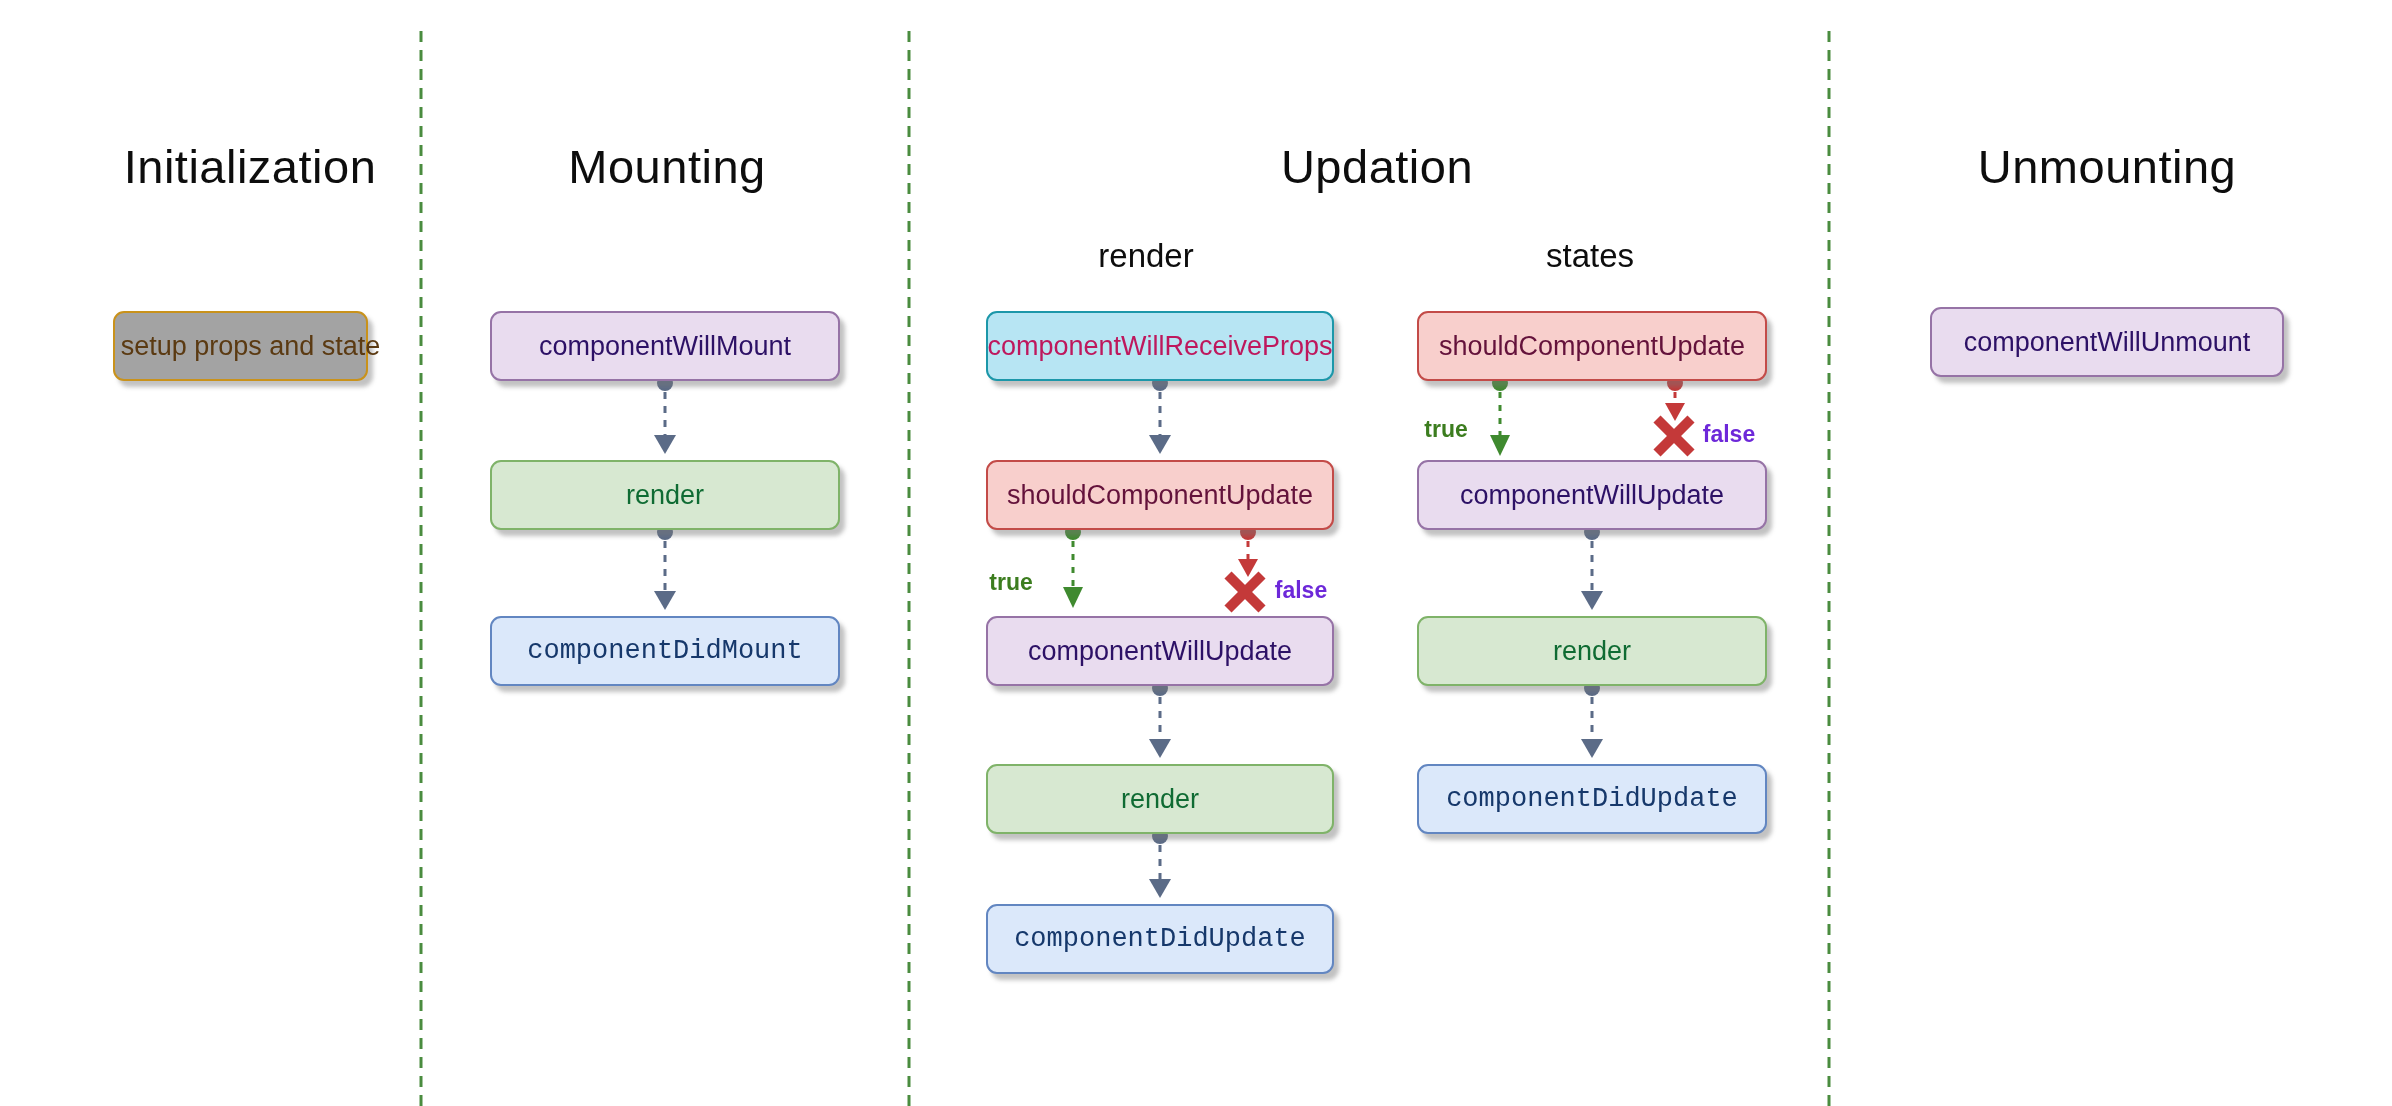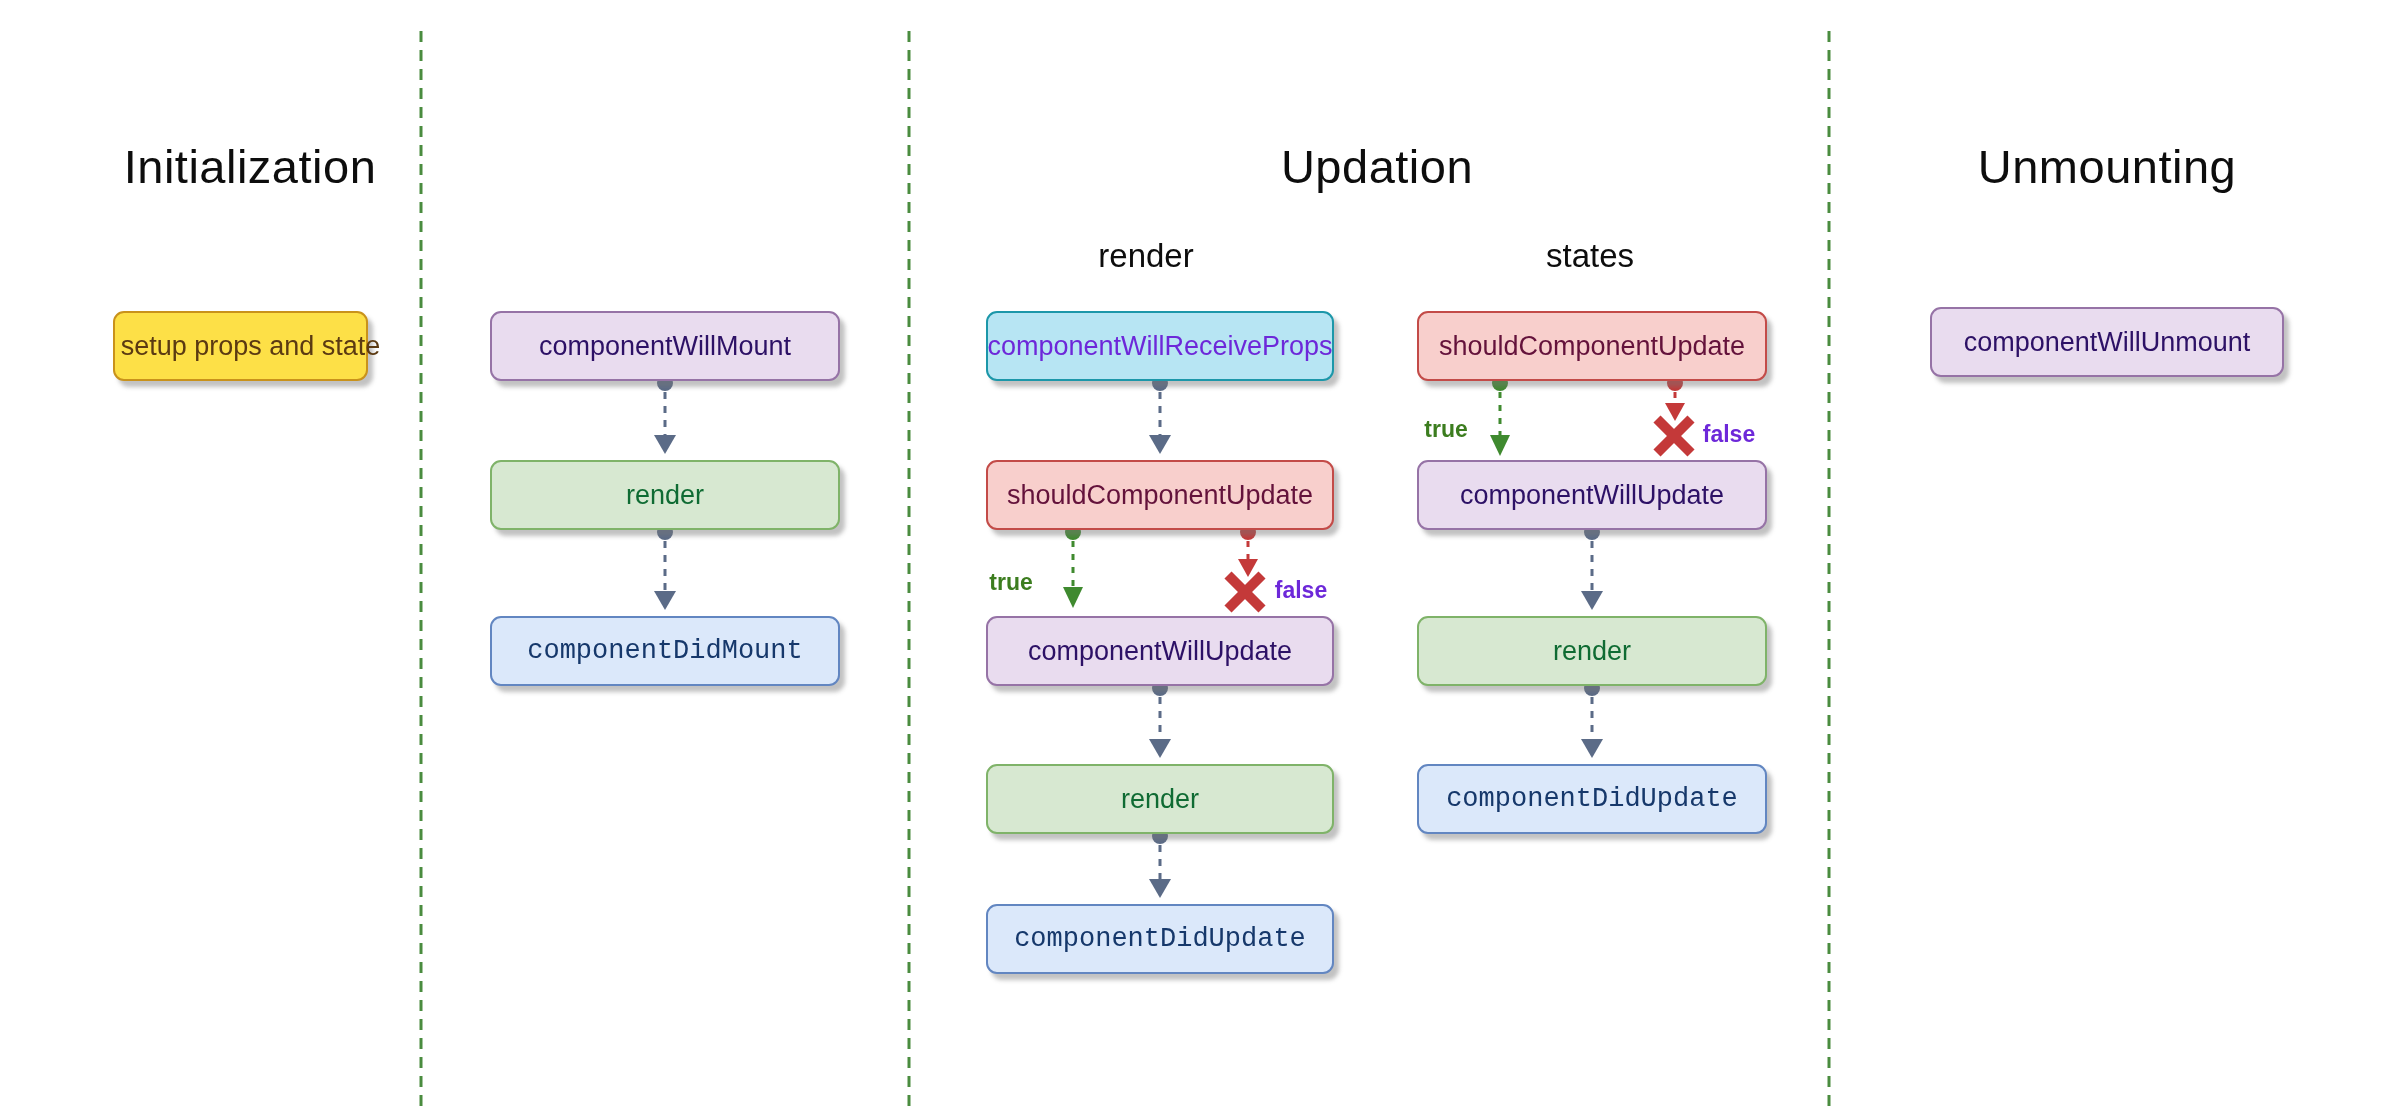--- a/index.html
+++ b/index.html
@@ -17,25 +17,25 @@
   .col-label{
     position:absolute;top:206px;transform:translateX(-50%);
     font-size:33px;font-weight:500;color:#0d0d0d;white-space:nowrap;
   }
   .node{
     position:absolute;height:70px;border-radius:11px;border:2.5px solid;
     display:flex;align-items:center;justify-content:center;
     font-size:27px;box-sizing:border-box;white-space:nowrap;
     box-shadow:5px 6px 4px rgba(120,120,120,0.45);
   }
-  .node.orange{background:#fde047;border-color:#C9921B;color:#5B3A12;padding-left:20px;}
+  .node.orange{background:#a3a3a3;border-color:#C9921B;color:#5B3A12;padding-left:20px;}
   .node.purple{background:#E9DCEF;border-color:#9673A6;color:#2D1166;}
   .node.green {background:#D7E8D1;border-color:#7FB369;color:#0F6B33;}
   .node.blue  {background:#DBE8FA;border-color:#6286C1;color:#16386B;font-family:Liberation Mono, monospace;}
-  .node.cyan  {background:#B7E5F3;border-color:#1C97A9;color:#6d28d9;}
+  .node.cyan  {background:#B7E5F3;border-color:#1C97A9;color:#be185d;}
   .node.red   {background:#F8CFCC;border-color:#C34B48;color:#64123B;}
   .branch-label{
     position:absolute;transform:translate(-50%,-50%);
     font-size:23px;font-weight:700;white-space:nowrap;
   }
   .branch-label.true{color:#3C7D1F;}
   .branch-label.false{color:#6d28d9;}
 </style>
 </head>
 <body>
@@ -119,20 +119,21 @@
       <polygon points="1581,560 1603,560 1592,579" fill="#5B6B87"></polygon>
     </g>
     <g>
       <circle cx="1592" cy="657" r="8" fill="#5B6B87"></circle>
       <line x1="1592" y1="666" x2="1592" y2="708" stroke="#5B6B87" stroke-width="3" stroke-dasharray="7 7"></line>
       <polygon points="1581,708 1603,708 1592,727" fill="#5B6B87"></polygon>
     </g>
   </svg>
 
   <div class="section-title" style="left:250px">Initialization</div>
+  <div class="section-title" style="left:667px">Mounting</div>
   <div class="section-title" style="left:1377px">Updation</div>
   <div class="section-title" style="left:2107px">Unmounting</div>
 
   <div class="col-label" style="left:1146px">render</div>
   <div class="col-label" style="left:1590px">states</div>
 
   <div class="node orange" style="left:113px;top:280px;width:255px">setup props and state</div>
 
   <div class="node purple" style="left:490px;top:280px;width:350px">componentWillMount</div>
   <div class="node green" style="left:490px;top:429px;width:350px">render</div>

